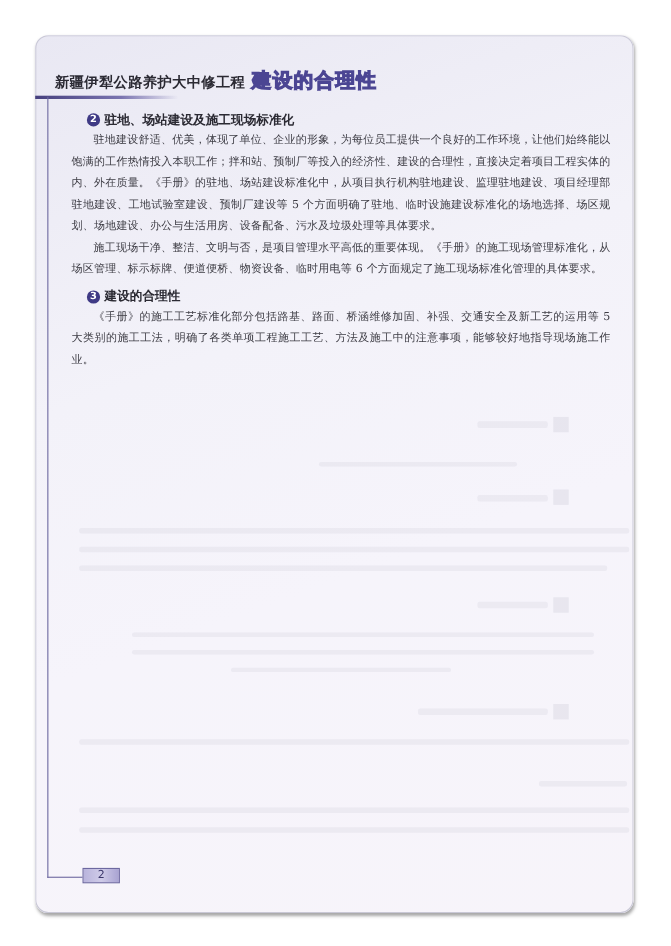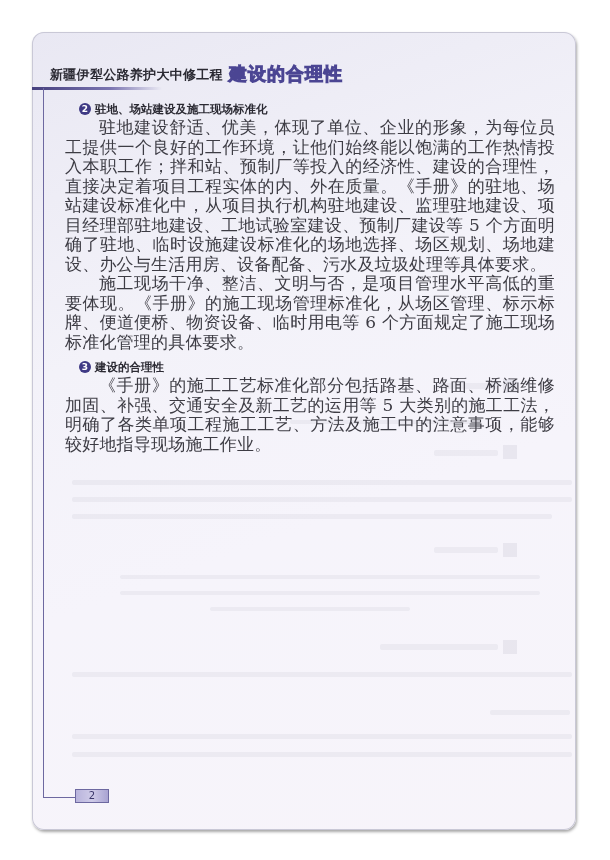--- a/index.html
+++ b/index.html
@@ -40,21 +40,21 @@
   .content { position:absolute; left:65px; top:100px; width:490px; }
   .section-heading {
     display:flex; align-items:center; height:18px; margin-left:14px;
     font-family: "DejaVu Sans", "Liberation Sans", sans-serif; font-weight:bold; font-size:11.5px; color:#2b2a33;
   }
   .num-badge {
     width:12px; height:12px; border-radius:50%; background:#3f3a85; color:#ffffff;
     font-size:9px; line-height:12px; text-align:center; margin-right:4px; font-weight:bold;
   }
   .para {
-    margin:0; font-size:17px; line-height:19.5px; color:#3d3c44; text-indent:2em;
+    margin:0; font-size:10px; line-height:19.5px; color:#3d3c44; text-indent:2em;
     text-align:justify; letter-spacing:0.2px;
   }
   .sec2 { margin-top:0; }
   .sec3 { margin-top:6px; }
   .ghost { position:absolute; background:rgba(150,150,170,0.10); border-radius:2px; }
   .ghost-icon { position:absolute; width:14px; height:14px; background:rgba(150,150,170,0.14); }
 </style>
 </head>
 <body>
 

